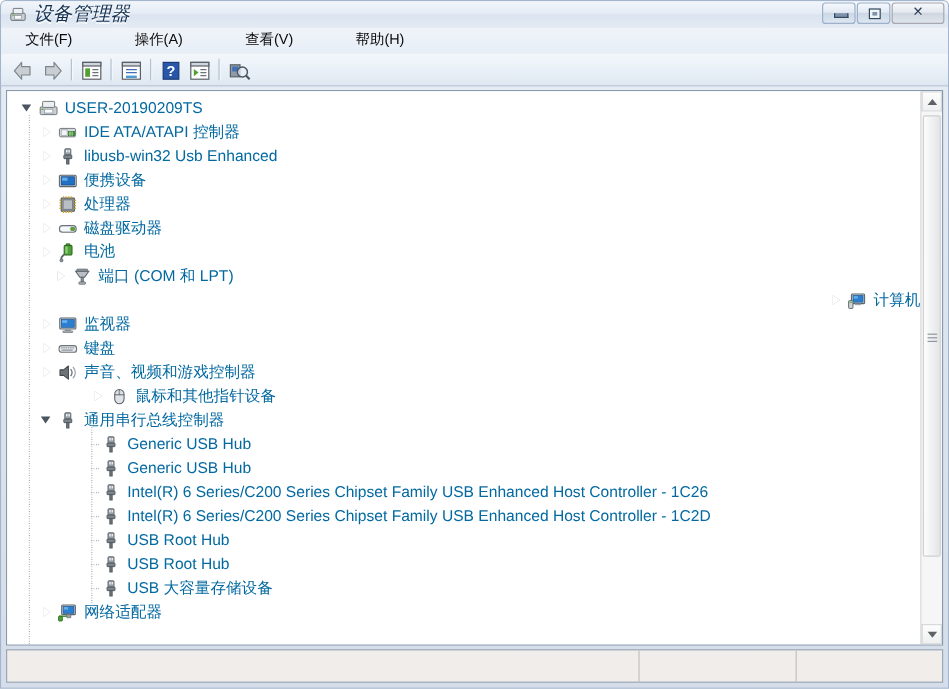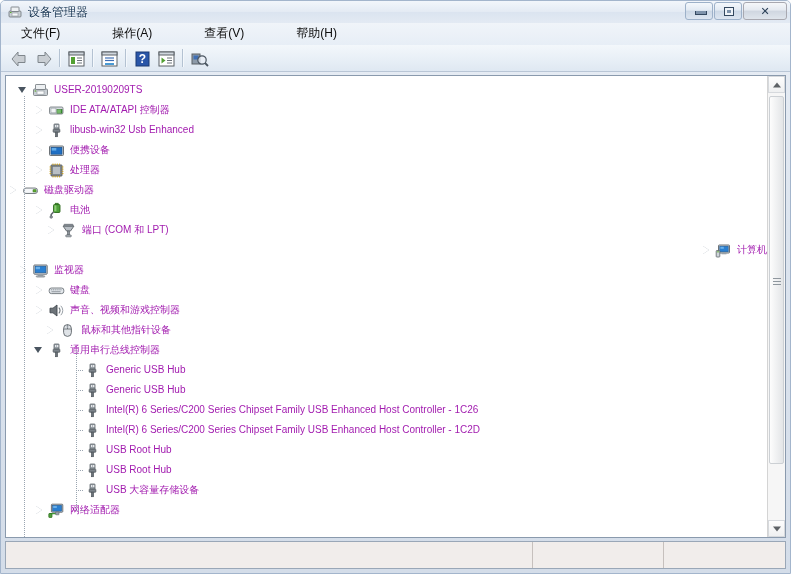--- a/index.html
+++ b/index.html
@@ -29,25 +29,26 @@
     flex: 0 0 22px;
     position: relative;
     background: linear-gradient(to bottom, #f2f6fb 0%, #e4ebf4 48%, #dbe4f0 52%, #e3eaf3 100%);
     border-radius: 4px 4px 0 0;
     display: flex;
     align-items: center;
     padding-left: 6px;
   }
   #title-icon { width: 16px; height: 16px; flex: 0 0 16px; position: relative; }
   #title-text {
-    font-size: 12px;
+    font-size: 16px;
     color: #13314f;
     margin-left: 5px;
     white-space: nowrap;
     text-shadow: 0 1px 0 rgba(255,255,255,0.85);
+    font-style: italic;
   }
   #winbuttons {
     position: absolute;
     right: 3px; top: 1px;
     display: flex;
     height: 19px;
   }
   .winbtn {
     width: 28px; height: 18px;
     margin-left: 1px;
@@ -152,22 +153,22 @@
   
   .row {
     height: 20px;
     display: flex;
     align-items: center;
     position: relative;
     white-space: nowrap;
     cursor: default;
   }
   .row-label {
-    font-size: 10px;
-    color: #a21caf;
+    font-size: 13px;
+    color: #0369a1;
     line-height: 20px;
     margin-left: 5px;
   }
   .expander {
     width: 16px; height: 20px;
     flex: 0 0 16px;
     position: relative;
   }
   .tri {
     position: absolute;
@@ -471,34 +472,34 @@
                 <rect x="1.6" y="11" width="1.6" height="1.1"></rect>
                 <rect x="13.8" y="4.4" width="1.6" height="1.1"></rect>
                 <rect x="13.8" y="6.6" width="1.6" height="1.1"></rect>
                 <rect x="13.8" y="8.8" width="1.6" height="1.1"></rect>
                 <rect x="13.8" y="11" width="1.6" height="1.1"></rect>
               </g>
             </svg>
           </span>
           <span class="row-label">处理器</span>
         </div>
-        <div class="row" style="">
+        <div class="row" style="padding-left: 26px;">
           <span class="expander">
             <span class="tri collapsed"></span>
           </span>
           <span class="icon-wrap">
             <svg width="17" height="17" viewBox="0 0 17 17" class="ic">
               <rect x="1.5" y="6" width="14" height="5.5" rx="2.5" fill="#e2e6ea" stroke="#6d7479" stroke-width="0.9"></rect>
               <rect x="2.5" y="7" width="8" height="3.5" rx="1.6" fill="#f5f7f9"></rect>
               <rect x="11" y="7.6" width="3.2" height="2.4" rx="0.5" fill="#5da832" stroke="#3b7a1f" stroke-width="0.5"></rect>
             </svg>
           </span>
           <span class="row-label">磁盘驱动器</span>
         </div>
-        <div class="row" style="padding-left: 26px;">
+        <div class="row" style="padding-left: 26px; font-family: Liberation Mono, monospace;">
           <span class="expander">
             <span class="tri collapsed"></span>
           </span>
           <span class="icon-wrap">
             <svg width="17" height="17" viewBox="0 0 17 17" class="ic">
               <rect x="5.5" y="2.5" width="6.5" height="8" rx="1" fill="#4fa03a" stroke="#2c6a1c" stroke-width="0.9"></rect>
               <rect x="7.2" y="1.2" width="3" height="1.6" fill="#3b8a2a" stroke="#2c6a1c" stroke-width="0.6"></rect>
               <rect x="6.4" y="3.4" width="2" height="5.8" fill="#9bd686" opacity="0.8"></rect>
               <path d="M5.5 10 L3.2 12.5 L3.2 15" stroke="#5d646a" stroke-width="1.5" fill="none"></path>
               <circle cx="3.2" cy="15" r="1.3" fill="#8d949b" stroke="#5d646a" stroke-width="0.6"></circle>
@@ -529,21 +530,21 @@
               <rect x="3.5" y="3" width="11" height="8" rx="0.8" fill="#cfd5da" stroke="#5d646a" stroke-width="0.9"></rect>
               <rect x="4.8" y="4.2" width="8.4" height="5.6" fill="#2a7fd0" stroke="#17518c" stroke-width="0.5"></rect>
               <rect x="5.4" y="4.8" width="3.4" height="2" fill="#74b9ef" opacity="0.85"></rect>
               <rect x="6.5" y="11" width="5" height="1.3" fill="#9aa1a8"></rect>
               <rect x="1.2" y="8.5" width="3.6" height="6.5" rx="0.6" fill="#cfd5da" stroke="#5d646a" stroke-width="0.8"></rect>
               <rect x="1.9" y="9.4" width="2.2" height="0.9" fill="#5da832"></rect>
             </svg>
           </span>
           <span class="row-label">计算机</span>
         </div>
-        <div class="row" style="padding-left: 10px;">
+        <div class="row" style="padding-left: 26px;">
           <span class="expander">
             <span class="tri collapsed"></span>
           </span>
           <span class="icon-wrap">
             <svg width="17" height="17" viewBox="0 0 17 17" class="ic">
               <rect x="1.8" y="3" width="13.4" height="9.2" rx="0.8" fill="#cfd5da" stroke="#5d646a" stroke-width="0.9"></rect>
               <rect x="3.1" y="4.2" width="10.8" height="6.6" fill="#2a7fd0" stroke="#17518c" stroke-width="0.5"></rect>
               <rect x="3.8" y="4.8" width="4.2" height="2.4" fill="#74b9ef" opacity="0.85"></rect>
               <rect x="6" y="12.2" width="5" height="1.6" fill="#9aa1a8"></rect>
               <rect x="4.3" y="13.8" width="8.4" height="1.3" rx="0.5" fill="#b9bfc5" stroke="#6d7479" stroke-width="0.6"></rect>
@@ -577,21 +578,21 @@
           </span>
           <span class="icon-wrap">
             <svg width="17" height="17" viewBox="0 0 17 17" class="ic">
               <path d="M2 6.2 L5 6.2 L9 3 L9 14 L5 10.8 L2 10.8 Z" fill="#6d7479" stroke="#41484e" stroke-width="0.9" stroke-linejoin="round"></path>
               <path d="M10.8 5.6 a4 4 0 0 1 0 5.8" stroke="#6d7479" stroke-width="1.1" fill="none"></path>
               <path d="M12.8 3.8 a6.6 6.6 0 0 1 0 9.4" stroke="#9aa1a8" stroke-width="1" fill="none"></path>
             </svg>
           </span>
           <span class="row-label">声音、视频和游戏控制器</span>
         </div>
-        <div class="row" style="padding-left: 37px;">
+        <div class="row" style="padding-left: 37px; margin-left: 32px;">
           <span class="expander">
             <span class="tri collapsed"></span>
           </span>
           <span class="icon-wrap">
             <svg width="17" height="17" viewBox="0 0 17 17" class="ic">
               <rect x="4.6" y="2.6" width="7.8" height="11.8" rx="3.9" fill="#dfe3e7" stroke="#5d646a" stroke-width="0.9"></rect>
               <line x1="8.5" y1="2.6" x2="8.5" y2="7" stroke="#5d646a" stroke-width="0.8"></line>
               <line x1="4.6" y1="7" x2="12.4" y2="7" stroke="#5d646a" stroke-width="0.8"></line>
               <rect x="7.8" y="3.6" width="1.4" height="2.4" rx="0.6" fill="#9aa1a8"></rect>
             </svg>

